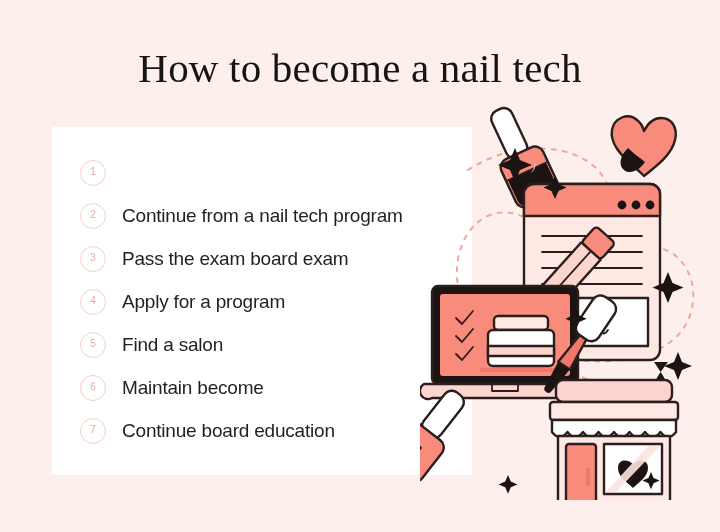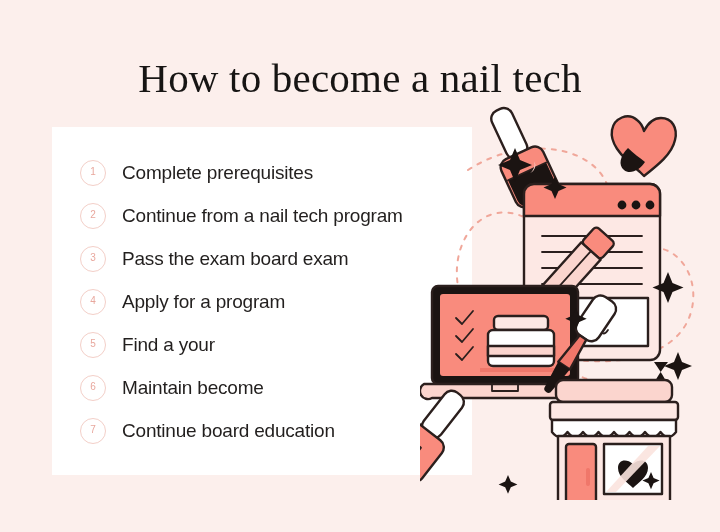--- a/index.html
+++ b/index.html
@@ -17,21 +17,21 @@
   #infographic {
     position: relative;
     width: 720px;
     height: 532px;
     background: #fcefec;
   }
 
   
   #title {
     position: absolute;
-    top: 54px;
+    top: 44px;
     left: 0;
     width: 720px;
     text-align: center;
     font-family: "Liberation Serif", "DejaVu Serif", serif;
     font-size: 41px;
     font-weight: 400;
     letter-spacing: 0.2px;
     color: #171514;
     white-space: nowrap;
   }
@@ -99,41 +99,40 @@
 
 <div id="infographic">
 
   <div id="title">How to become a nail tech</div>
 
   <div id="list-card">
     <div id="steps-list">
 
       <div class="step-row">
         <div class="step-badge">1</div>
-        <div class="step-label">Complete prerequisites</div>
       </div>
 
       <div class="step-row">
         <div class="step-badge">2</div>
         <div class="step-label">Continue from a nail tech program</div>
       </div>
 
       <div class="step-row">
         <div class="step-badge">3</div>
         <div class="step-label">Pass the exam board exam</div>
       </div>
 
       <div class="step-row">
         <div class="step-badge">4</div>
         <div class="step-label">Apply for a program</div>
       </div>
 
       <div class="step-row">
         <div class="step-badge">5</div>
-        <div class="step-label">Find a your</div>
+        <div class="step-label">Find a salon</div>
       </div>
 
       <div class="step-row">
         <div class="step-badge">6</div>
         <div class="step-label">Maintain become</div>
       </div>
 
       <div class="step-row">
         <div class="step-badge">7</div>
         <div class="step-label">Continue board education</div>

